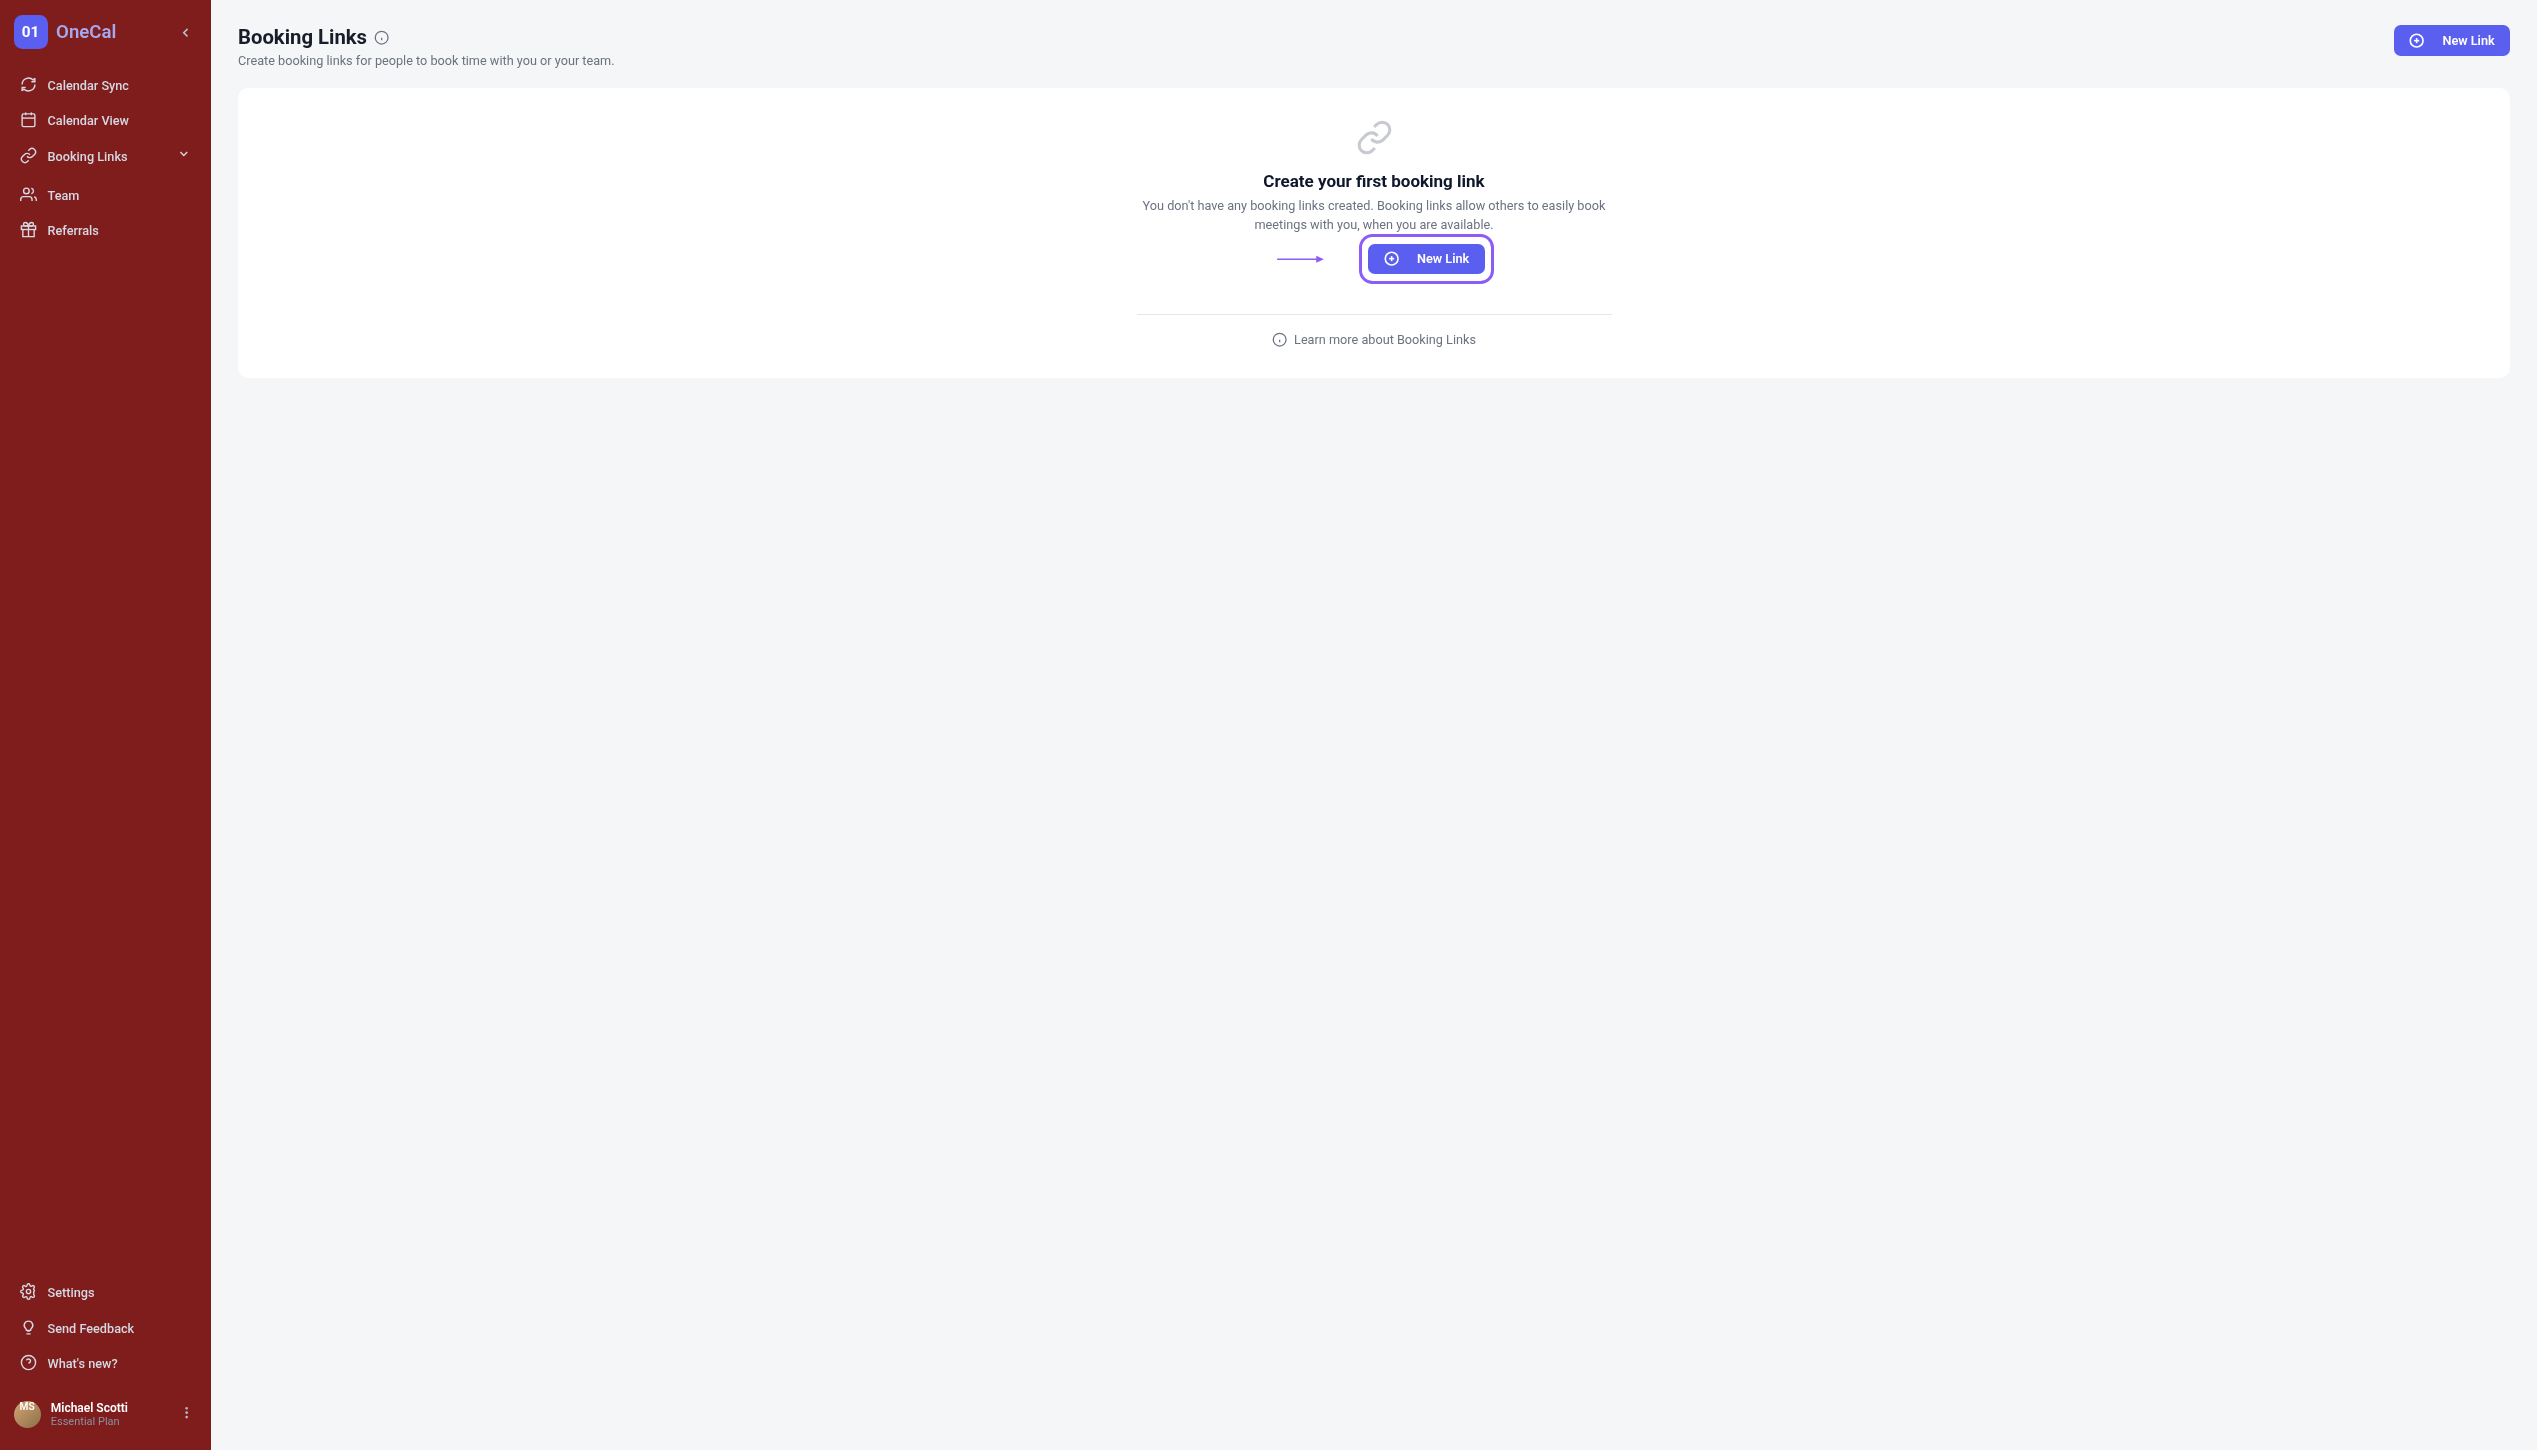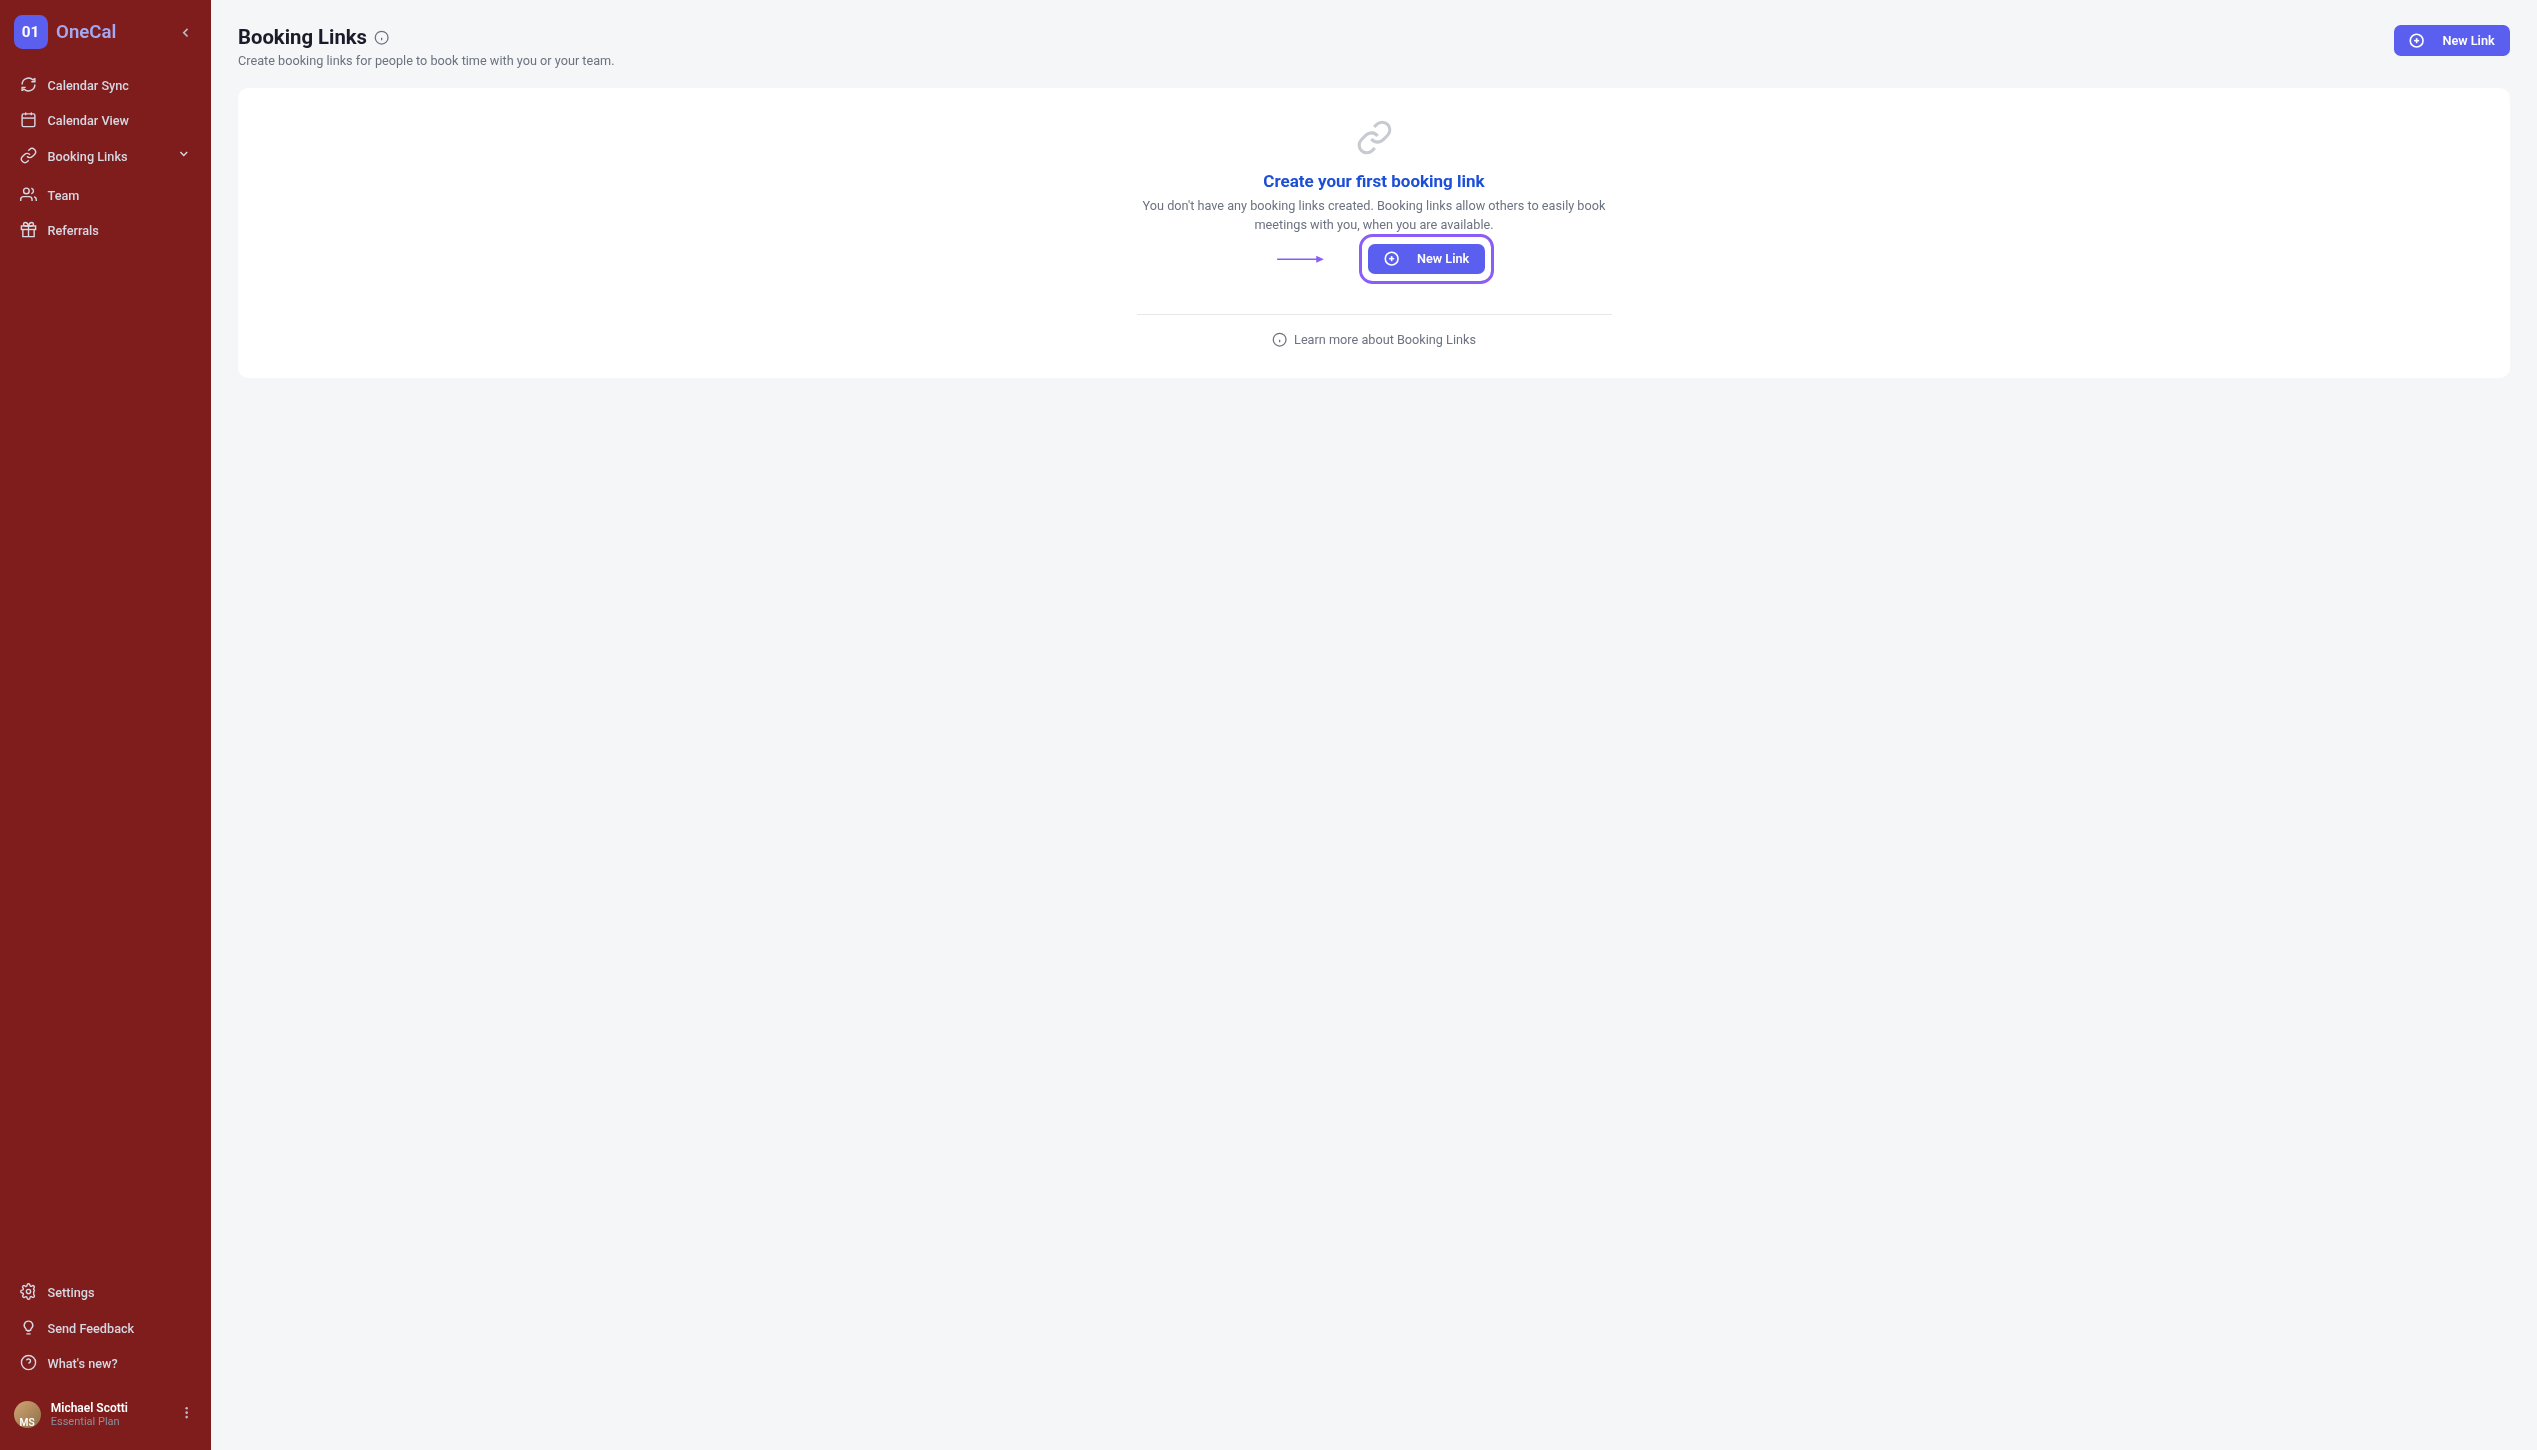--- a/index.html
+++ b/index.html
@@ -131,21 +131,21 @@
       gap: 10.2px;
       padding: 6.8px 3.4px;
     }
     
     .avatar {
       width: 27px;
       height: 27px;
       border-radius: 50%;
       background: linear-gradient(135deg, #d4a574, #8b6f47);
       display: flex;
-      align-items: flex-end;
+      align-items: flex-start;
       justify-content: center;
       color: white;
       font-size: 10.2px;
       font-weight: 600;
     }
     
     .user-info {
       display: flex;
       flex-direction: column;
     }
@@ -234,21 +234,21 @@
     }
     
     .empty-icon {
       color: #c7cad1;
       margin-bottom: 12px;
     }
     
     .empty-title {
       font-size: 17px;
       font-weight: 700;
-      color: #1d4ed8;
+      color: #0f172a;
       margin-bottom: 5.1px;
     }
     
     .empty-desc {
       font-size: 12.7px;
       color: #6b7280;
       line-height: 1.5;
     }
     
     .cta-row {

